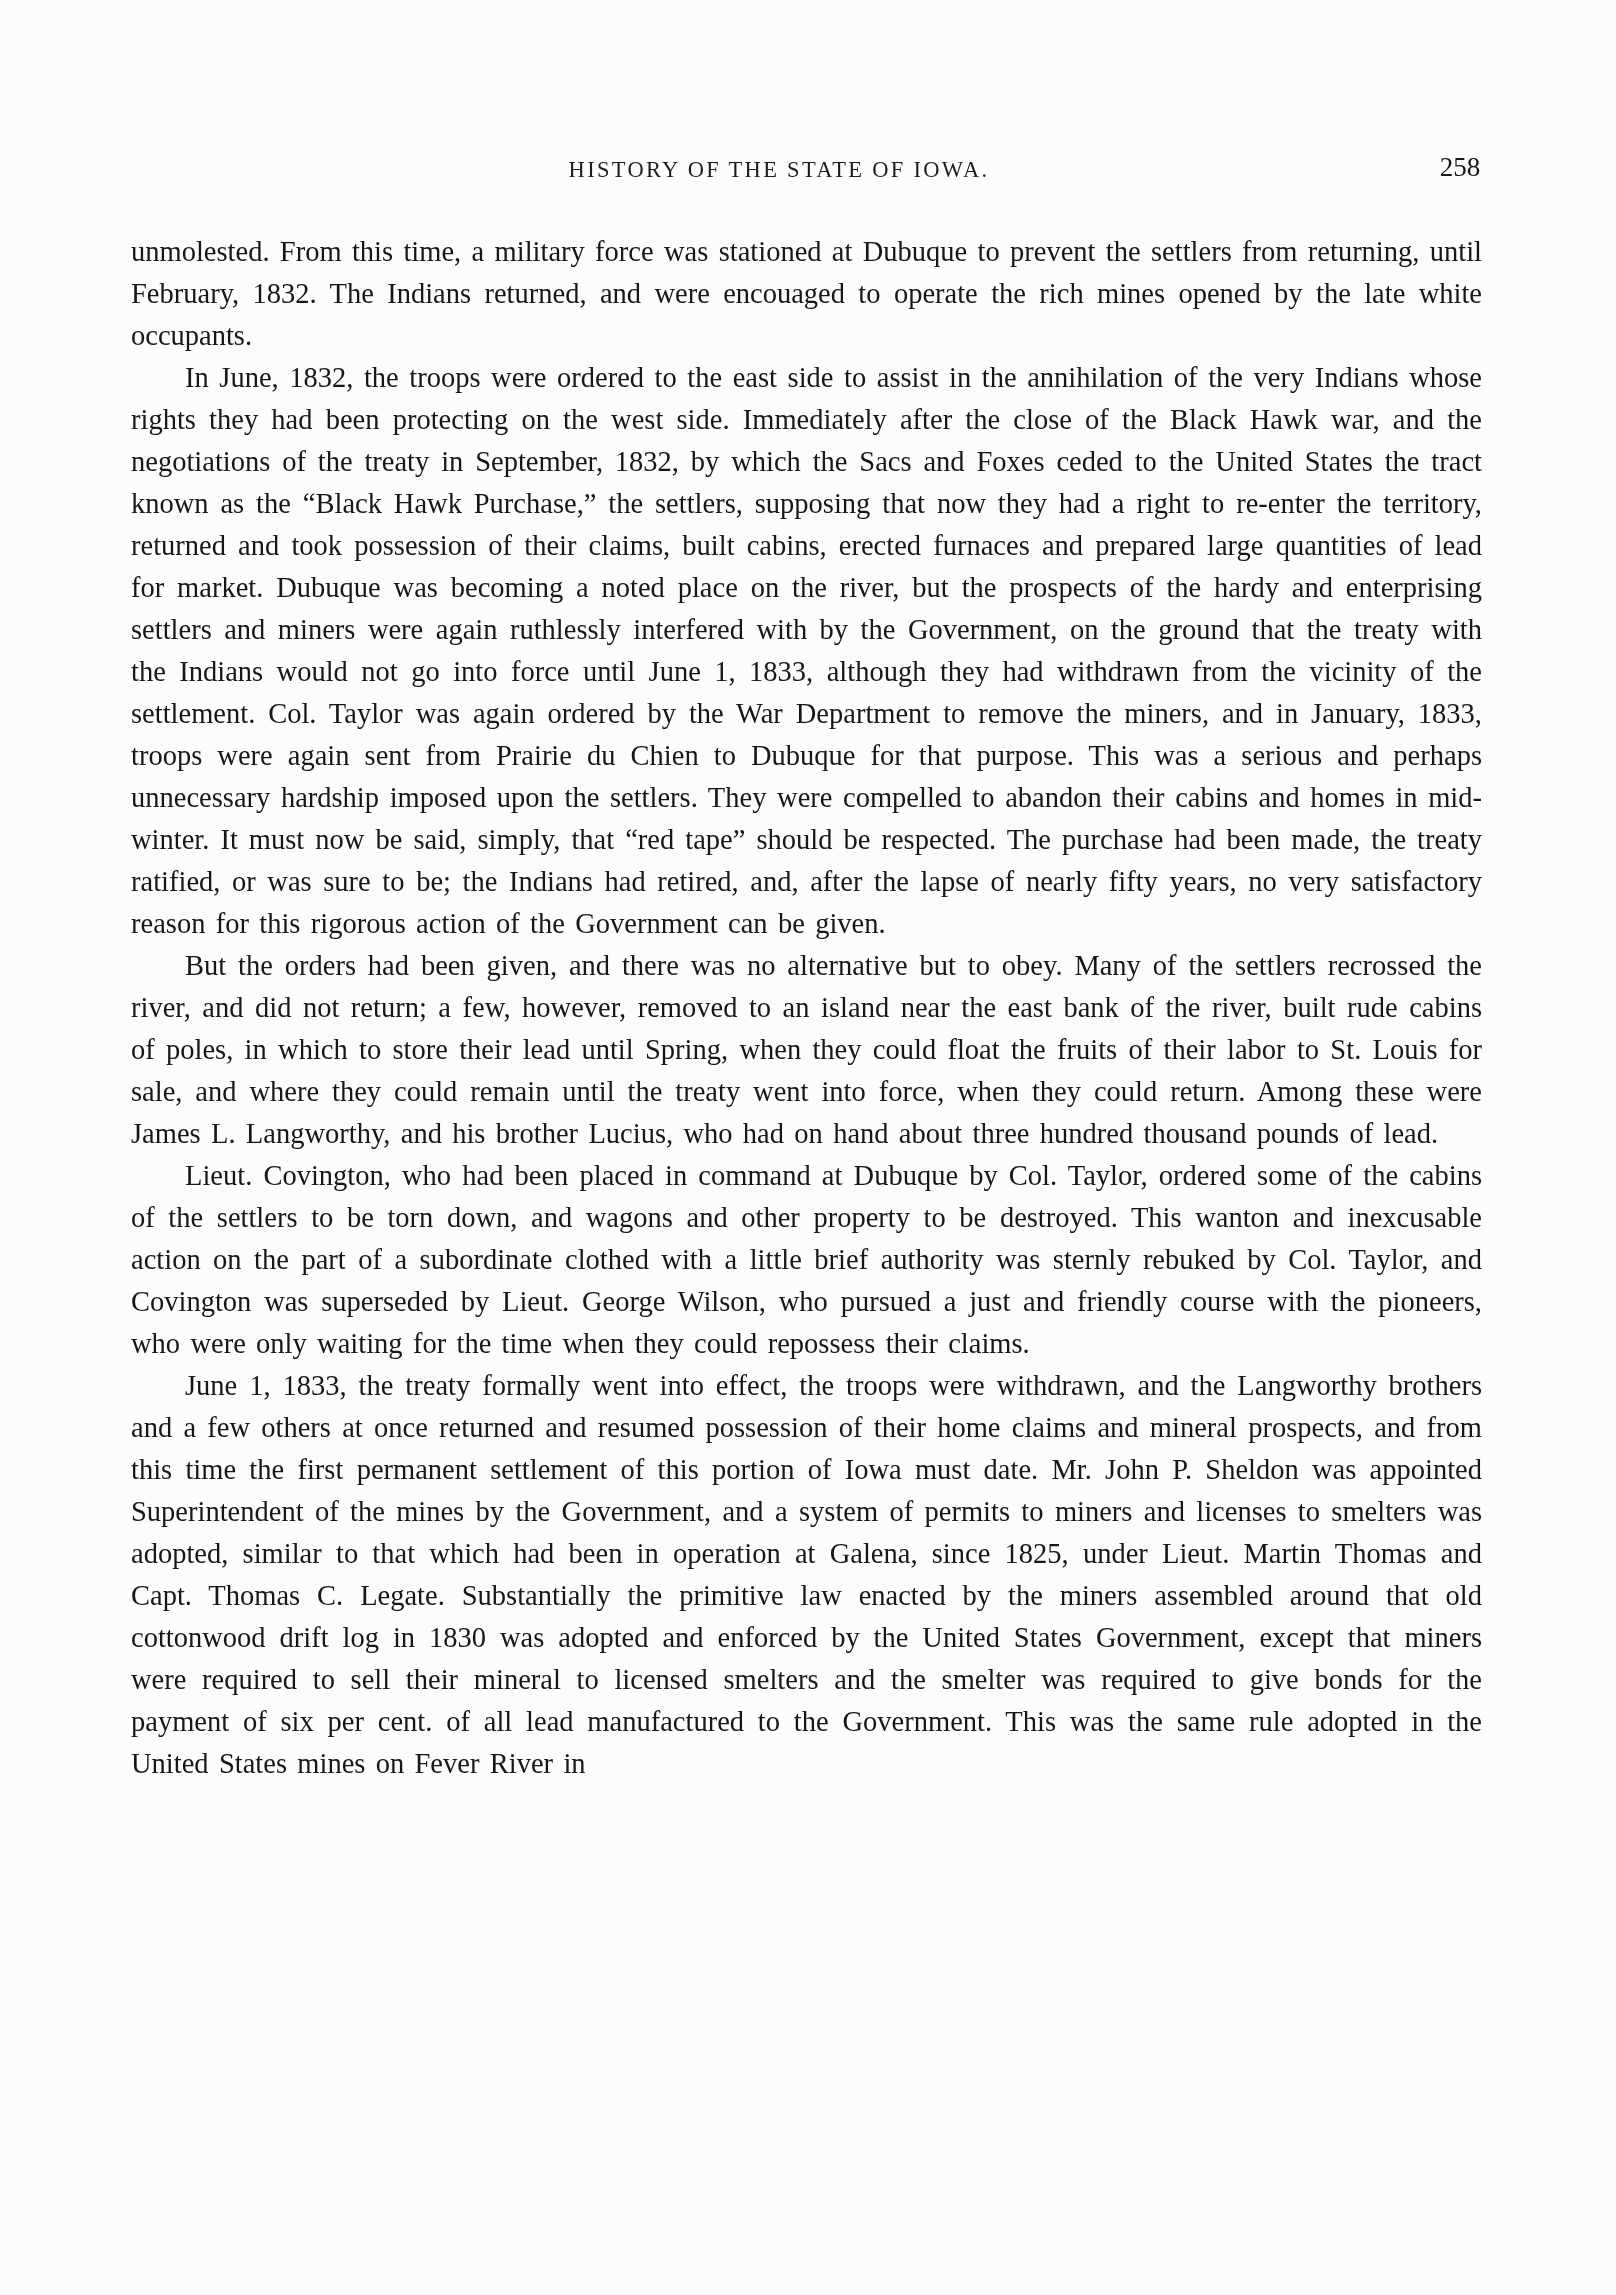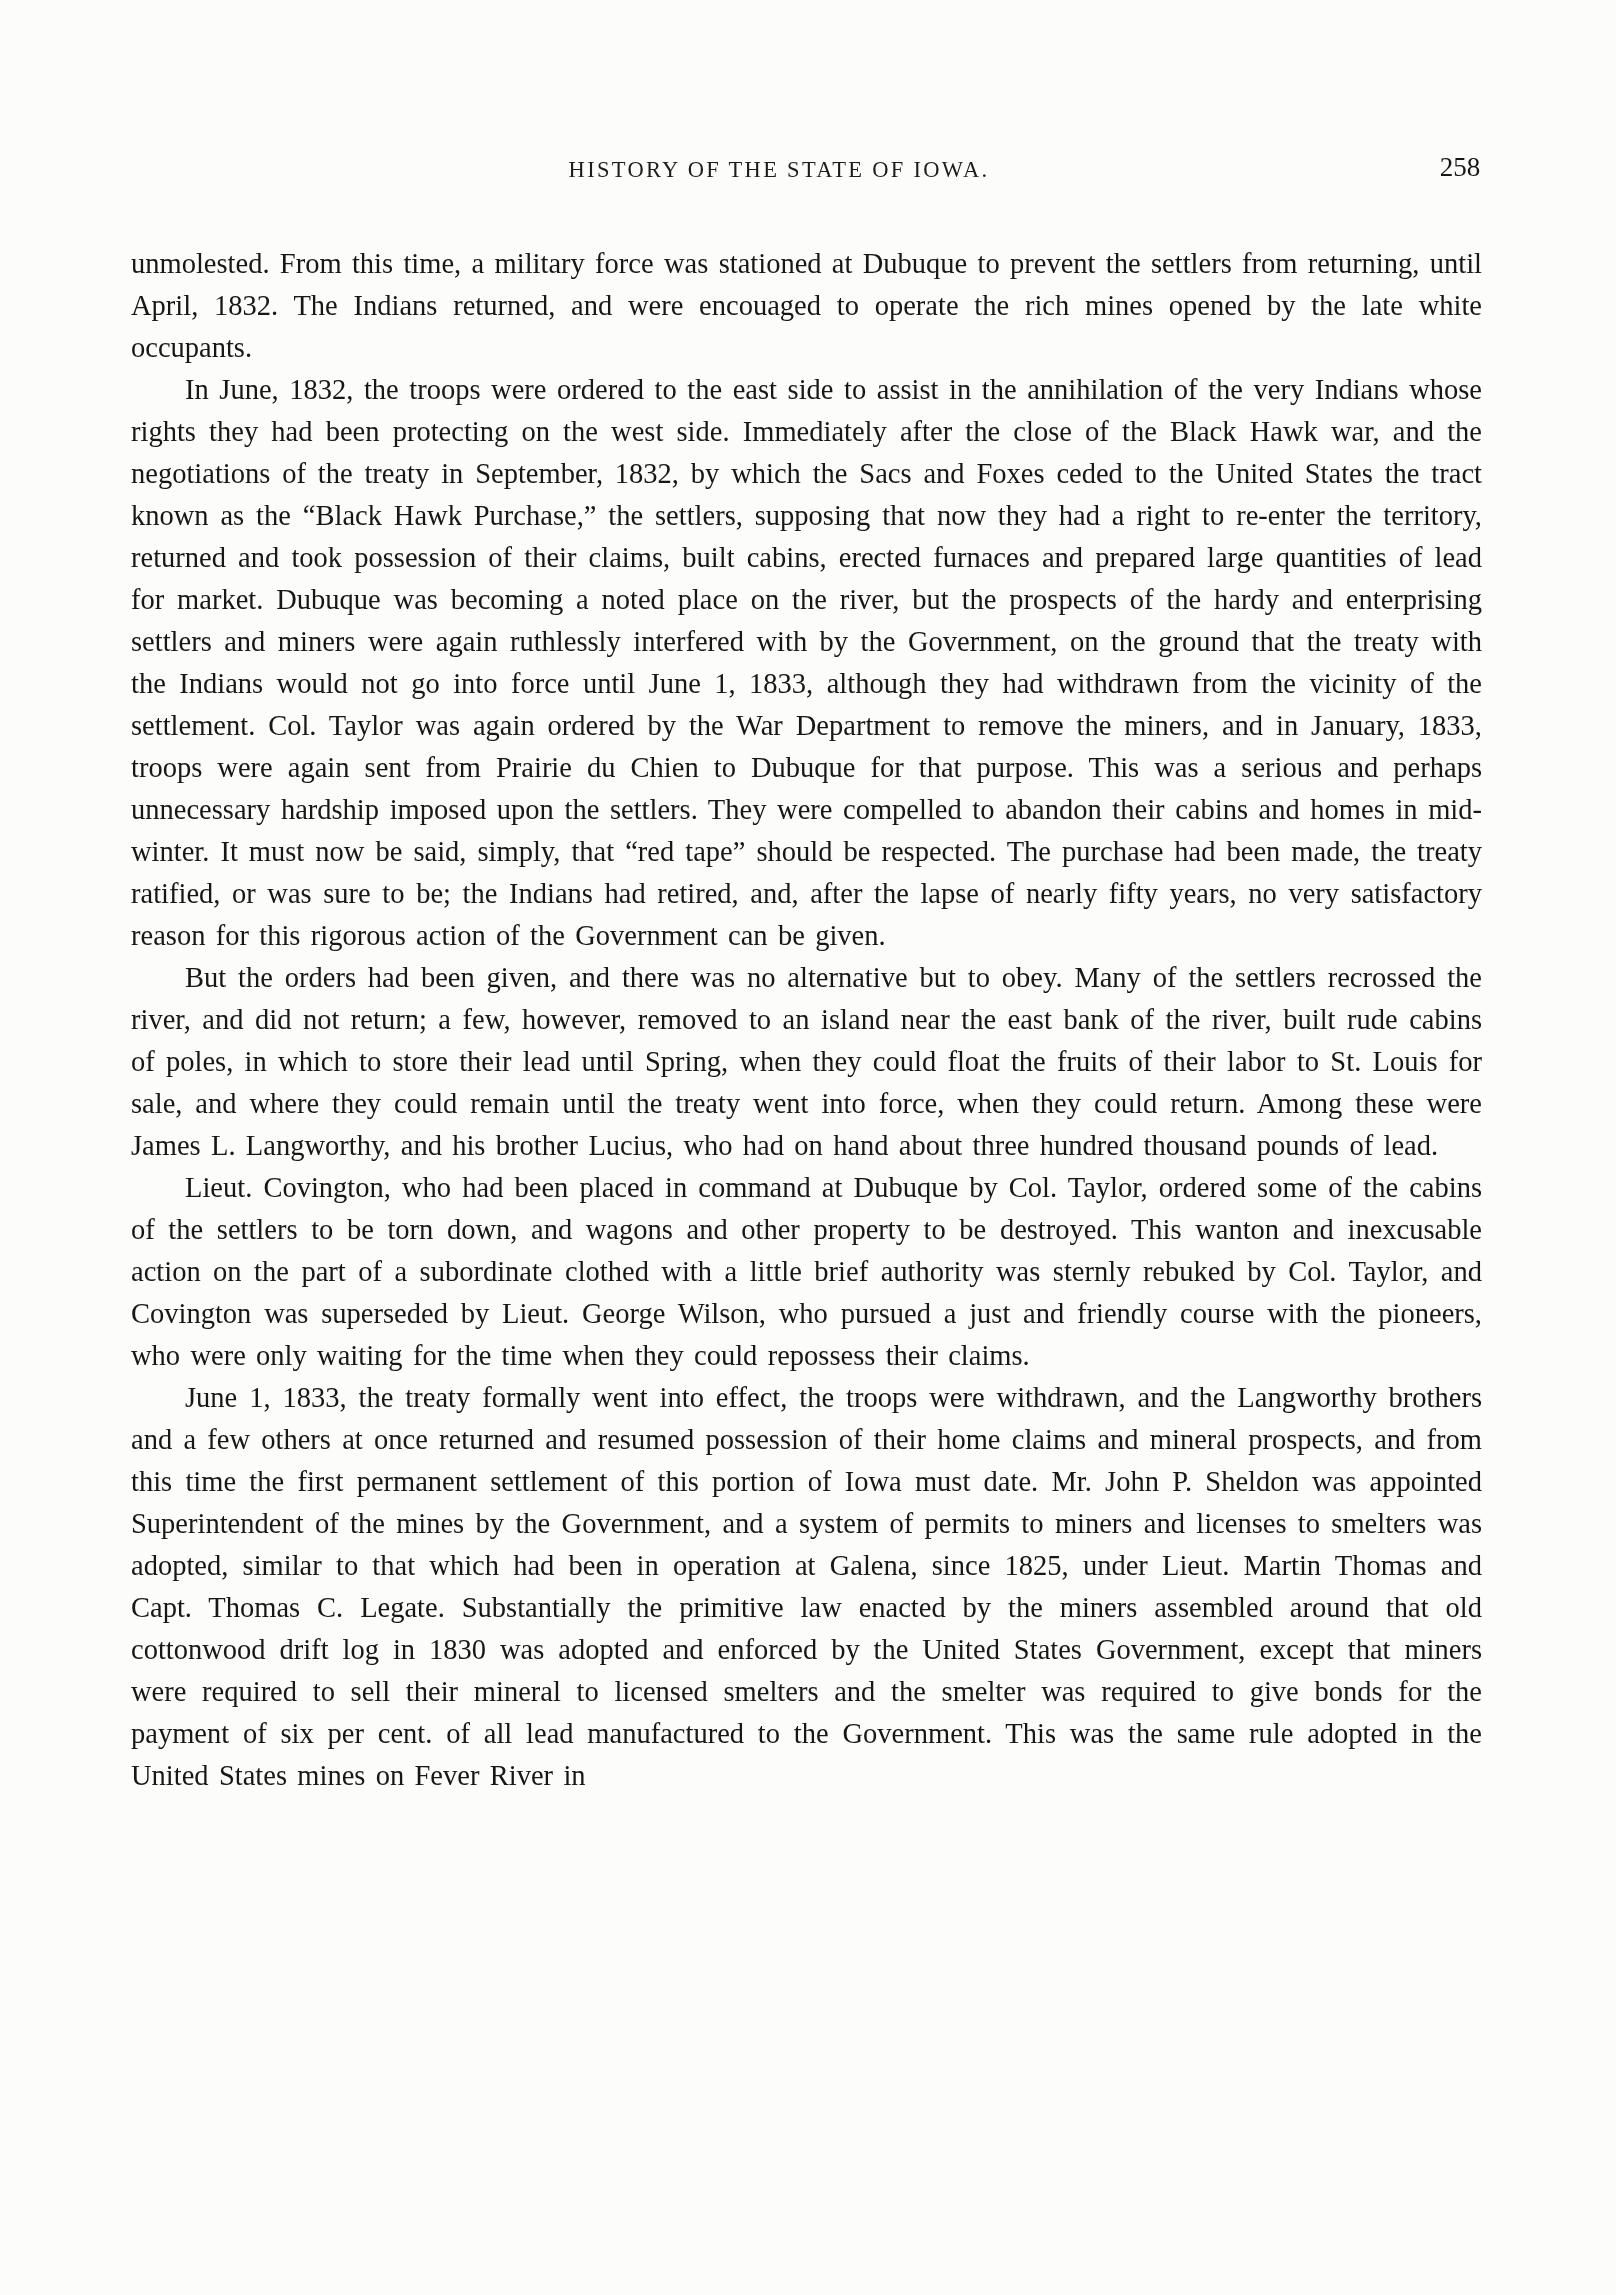--- a/index.html
+++ b/index.html
@@ -14,21 +14,21 @@
   .page {
     position: relative;
     width: 1616px;
     height: 2494px;
     padding: 152px 134px 0 131px;
     overflow: hidden;
   }
   .page-header {
     position: relative;
     height: 35px;
-    margin-bottom: 56px;
+    margin-bottom: 44px;
   }
   .running-head {
     position: absolute;
     left: 0;
     right: 55px;
     top: 4.6px;
     text-align: center;
     font-size: 22.5px;
     letter-spacing: 2.3px;
     color: #1d1d1d;
@@ -58,21 +58,21 @@
 <body>
 
 <div class="page">
 
   <div class="page-header">
     <div class="running-head">HISTORY OF THE STATE OF IOWA.</div>
     <div class="page-number">258</div>
   </div>
 
   <div class="body-text">
-    <p class="no-indent">unmolested.  From this time, a military force was stationed at Dubuque to prevent the settlers from returning, until April, 1832.  The Indians returned, and were encouaged to operate the rich mines opened by the late white occupants.</p>
+    <p class="no-indent">unmolested.  From this time, a military force was stationed at Dubuque to prevent the settlers from returning, until February, 1832.  The Indians returned, and were encouaged to operate the rich mines opened by the late white occupants.</p>
     <p>In June, 1832, the troops were ordered to the east side to assist in the annihilation of the very Indians whose rights they had been protecting on the west side.  Immediately after the close of the Black Hawk war, and the negotiations of the treaty in September, 1832, by which the Sacs and Foxes ceded to the United States the tract known as the “Black Hawk Purchase,” the settlers, supposing that now they had a right to re-enter the territory, returned and took possession of their claims, built cabins, erected furnaces and prepared large quantities of lead for market.  Dubuque was becoming a noted place on the river, but the prospects of the hardy and enterprising settlers and miners were again ruthlessly interfered with by the Government, on the ground that the treaty with the Indians would not go into force until June 1, 1833, although they had withdrawn from the vicinity of the settlement.  Col. Taylor was again ordered by the War Department to remove the miners, and in January, 1833, troops were again sent from Prairie du Chien to Dubuque for that purpose.  This was a serious and perhaps unnecessary hardship imposed upon the settlers.  They were compelled to abandon their cabins and homes in mid-winter.  It must now be said, simply, that “red tape” should be respected.  The purchase had been made, the treaty ratified, or was sure to be; the Indians had retired, and, after the lapse of nearly fifty years, no very satisfactory reason for this rigorous action of the Government can be given.</p>
     <p>But the orders had been given, and there was no alternative but to obey.  Many of the settlers recrossed the river, and did not return; a few, however, removed to an island near the east bank of the river, built rude cabins of poles, in which to store their lead until Spring, when they could float the fruits of their labor to St. Louis for sale, and where they could remain until the treaty went into force, when they could return.  Among these were James L. Langworthy, and his brother Lucius, who had on hand about three hundred thousand pounds of lead.</p>
     <p>Lieut. Covington, who had been placed in command at Dubuque by Col. Taylor, ordered some of the cabins of the settlers to be torn down, and wagons and other property to be destroyed.  This wanton and inexcusable action on the part of a subordinate clothed with a little brief authority was sternly rebuked by Col. Taylor, and Covington was superseded by Lieut. George Wilson, who pursued a just and friendly course with the pioneers, who were only waiting for the time when they could repossess their claims.</p>
     <p>June 1, 1833, the treaty formally went into effect, the troops were withdrawn, and the Langworthy brothers and a few others at once returned and resumed possession of their home claims and mineral prospects, and from this time the first permanent settlement of this portion of Iowa must date.  Mr. John P. Sheldon was appointed Superintendent of the mines by the Government, and a system of permits to miners and licenses to smelters was adopted, similar to that which had been in operation at Galena, since 1825, under Lieut. Martin Thomas and Capt. Thomas C. Legate.  Substantially the primitive law enacted by the miners assembled around that old cottonwood drift log in 1830 was adopted and enforced by the United States Government, except that miners were required to sell their mineral to licensed smelters and the smelter was required to give bonds for the payment of six per cent. of all lead manufactured to the Government.  This was the same rule adopted in the United States mines on Fever River in</p>
   </div>
 
 </div>
 
 
 </body></html>

